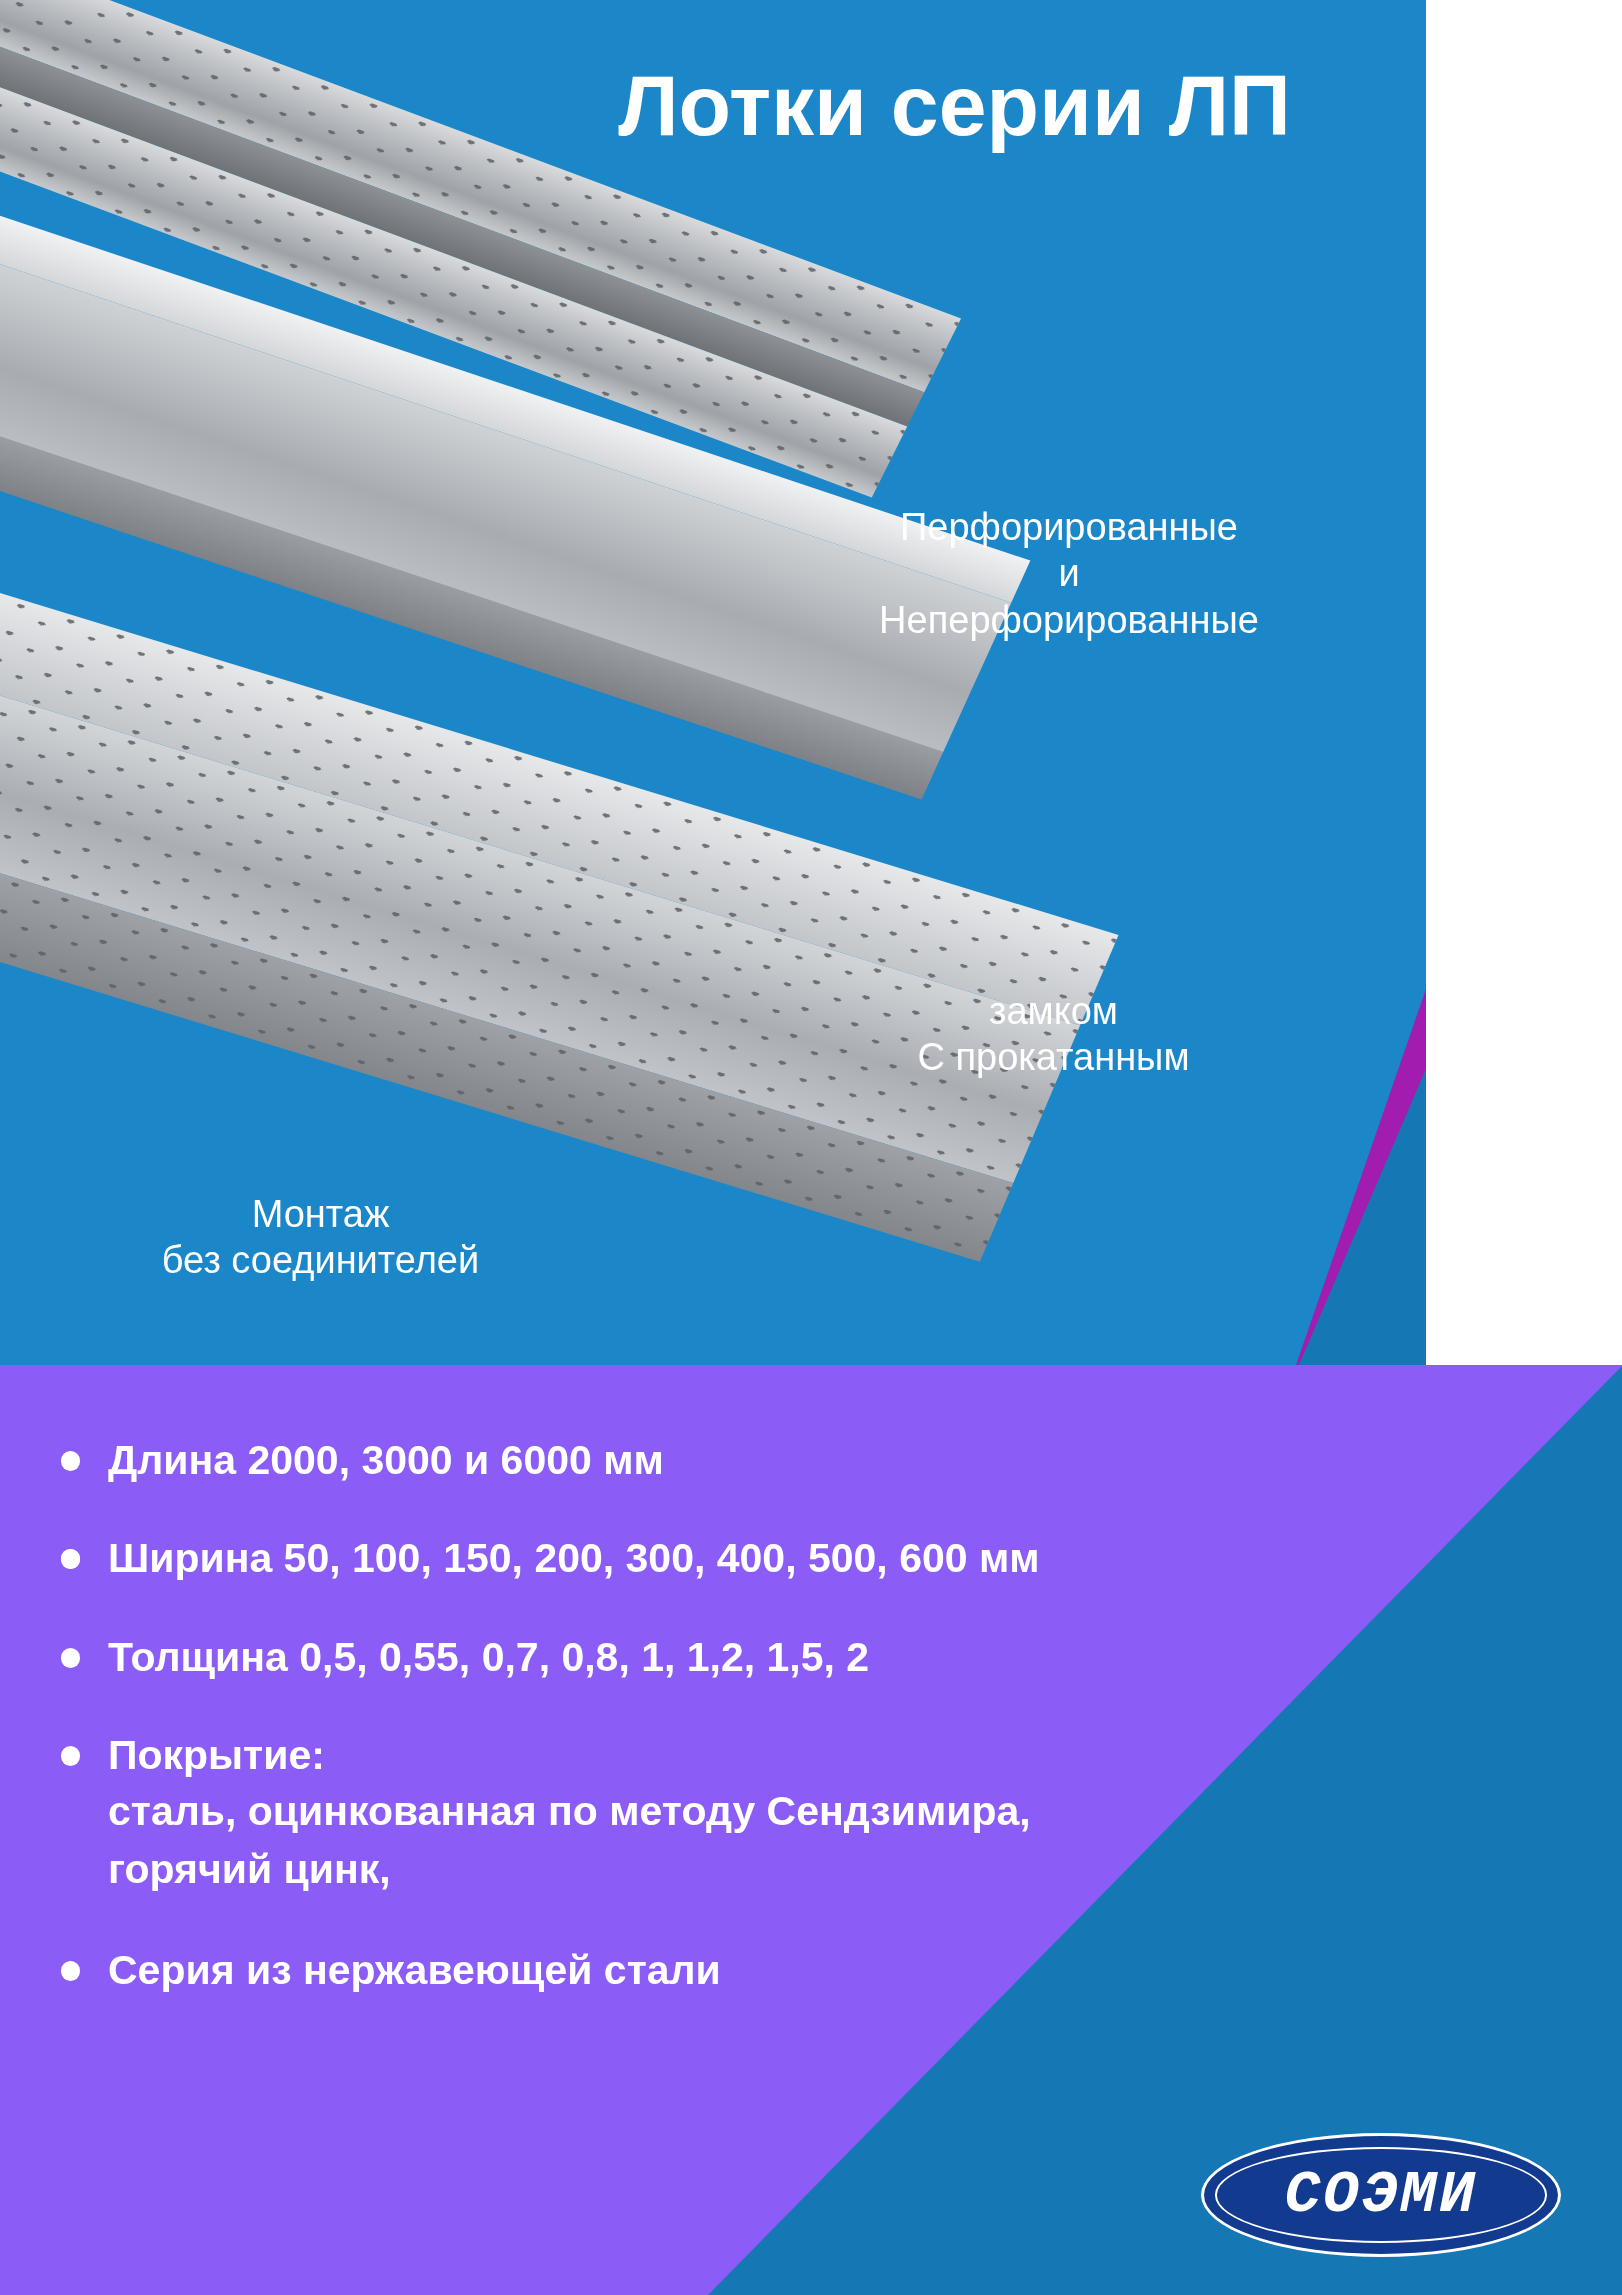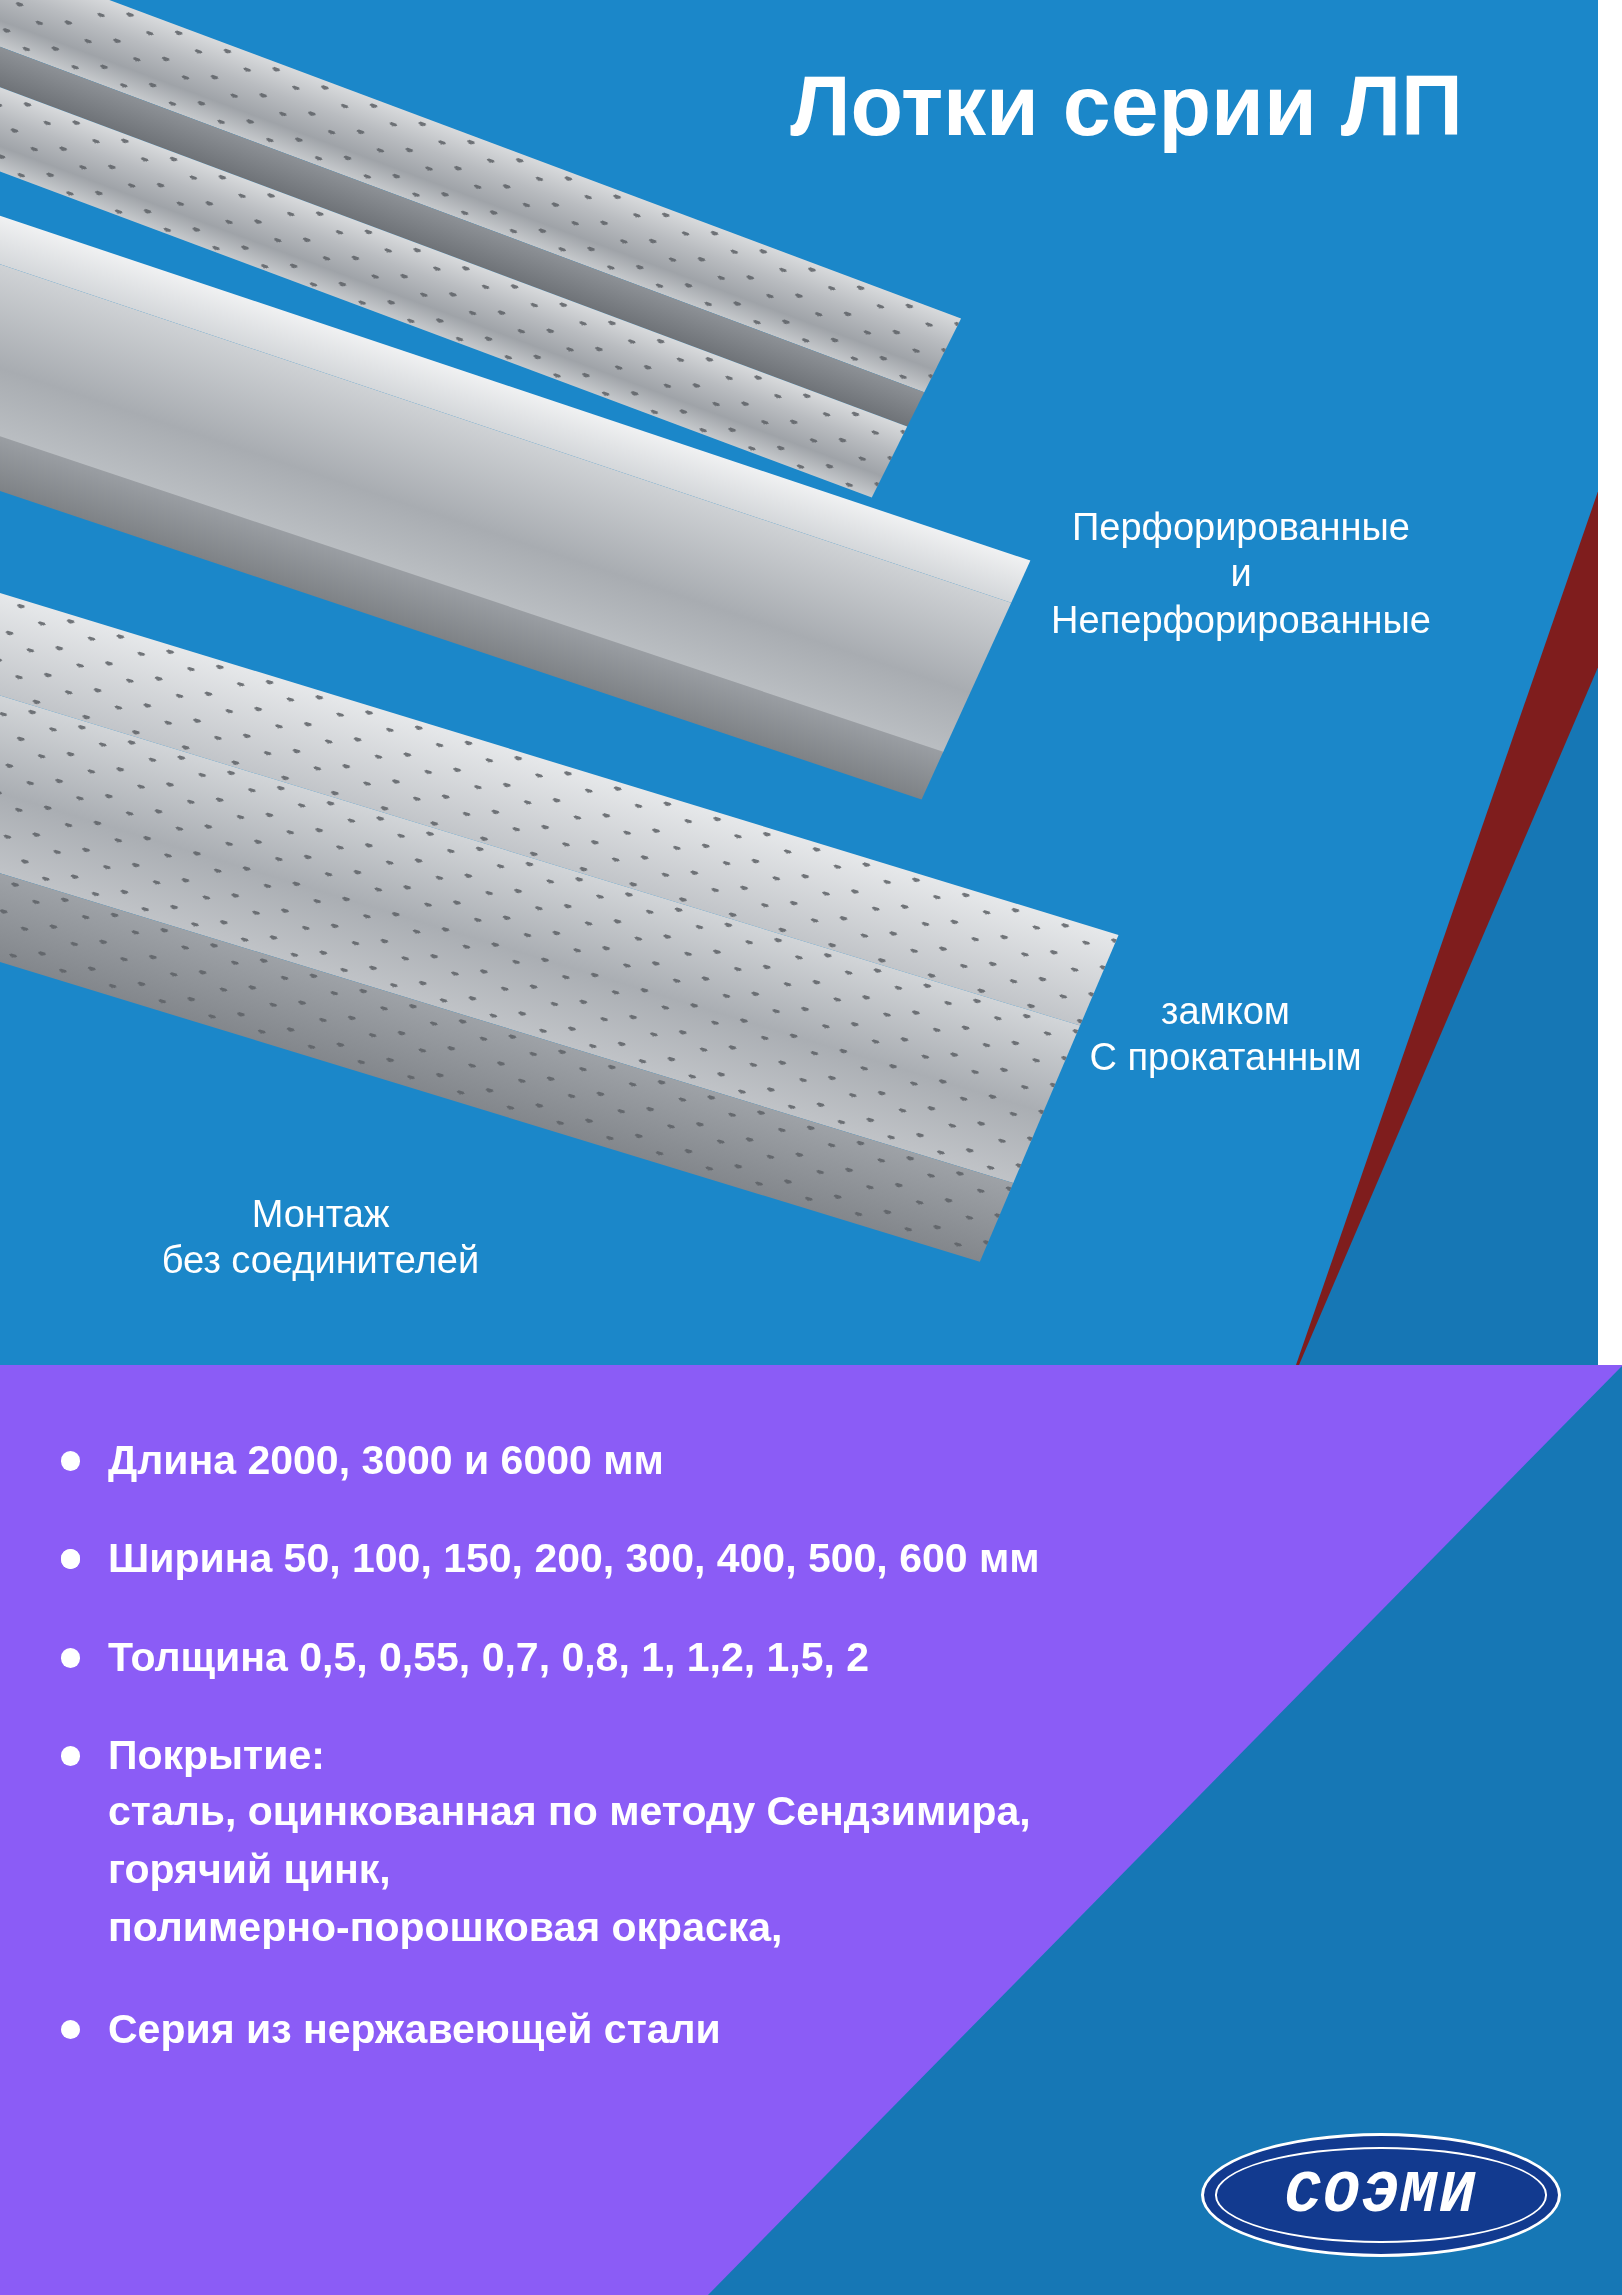--- a/index.html
+++ b/index.html
@@ -16,24 +16,24 @@
     height: 2295px;
     overflow: hidden;
     background: #ffffff;
   }
 
   
   .hero {
     position: absolute;
     left: 0;
     top: 0;
-    width: 1598px;
+    width: 1426px;
     height: 1365px;
     overflow: hidden;
-    background: #7f1d1d;
+    background: #a21caf;
   }
   
   .hero-blue {
     position: absolute;
     left: 0;
     top: 0;
     width: 1623px;
     height: 1365px;
     background: #1b87c9;
     clip-path: polygon(0 0, 1623px 0, 1623px 419px, 1296px 1365px, 0 1365px);
@@ -316,21 +316,20 @@
       <div class="spec-item">
         <span class="bullet"></span>
         <span>Толщина 0,5, 0,55, 0,7, 0,8, 1, 1,2, 1,5, 2</span>
       </div>
 
       <div class="spec-item">
         <span class="bullet"></span>
         <span>Покрытие:</span>
         <span class="spec-sub">сталь, оцинкованная по методу Сендзимира,</span>
         <span class="spec-sub">горячий цинк,</span>
-        <span class="spec-sub">полимерно-порошковая окраска,</span>
       </div>
 
       <div class="spec-item">
         <span class="bullet"></span>
         <span>Серия из нержавеющей стали</span>
       </div>
 
     </div>
 
     <div class="logo">

